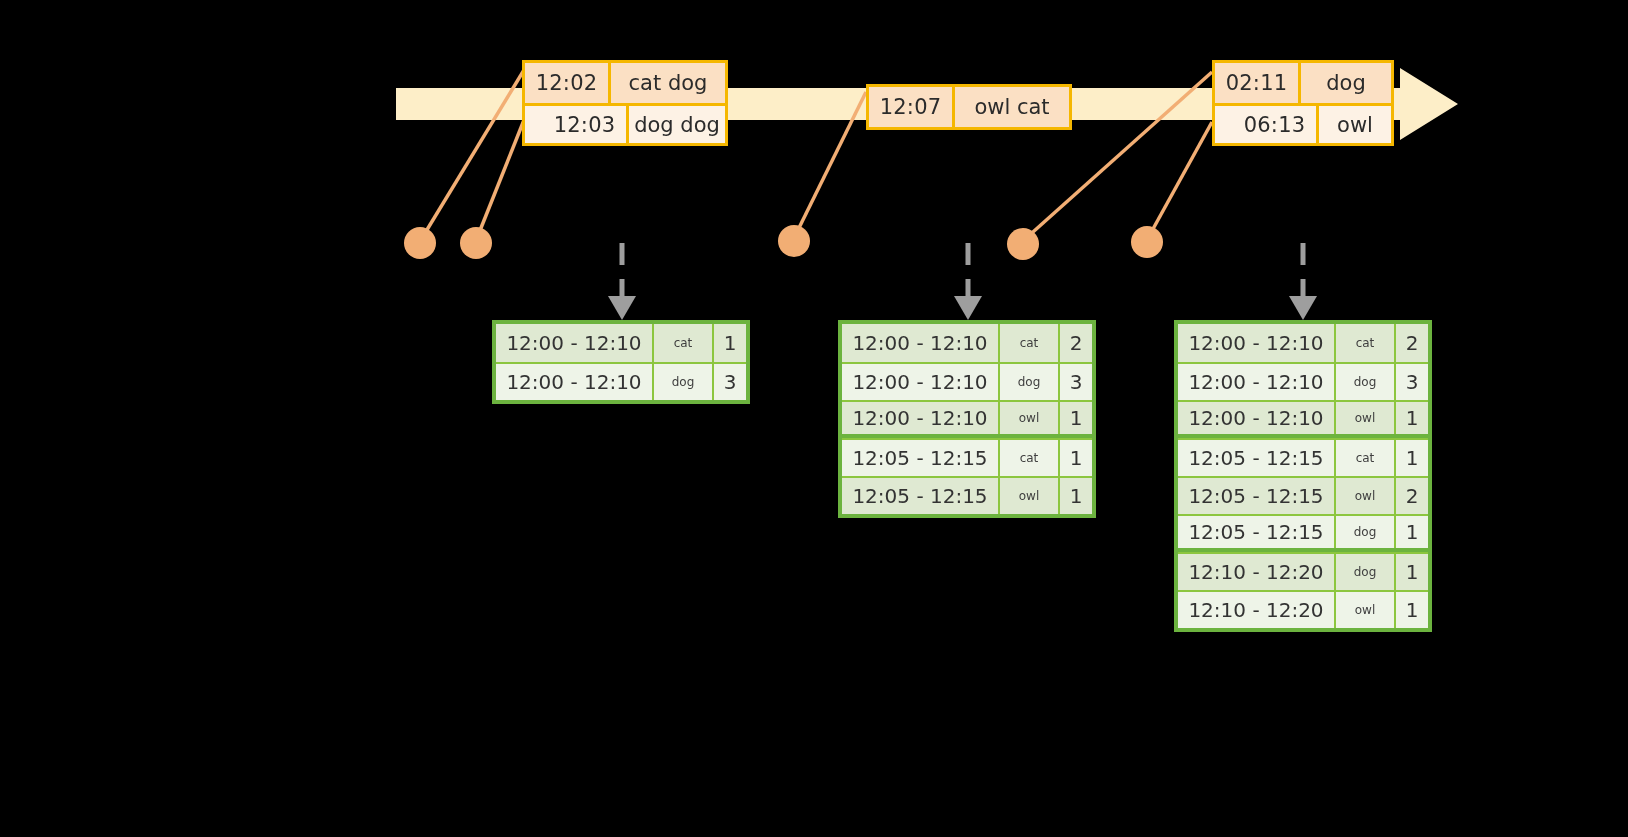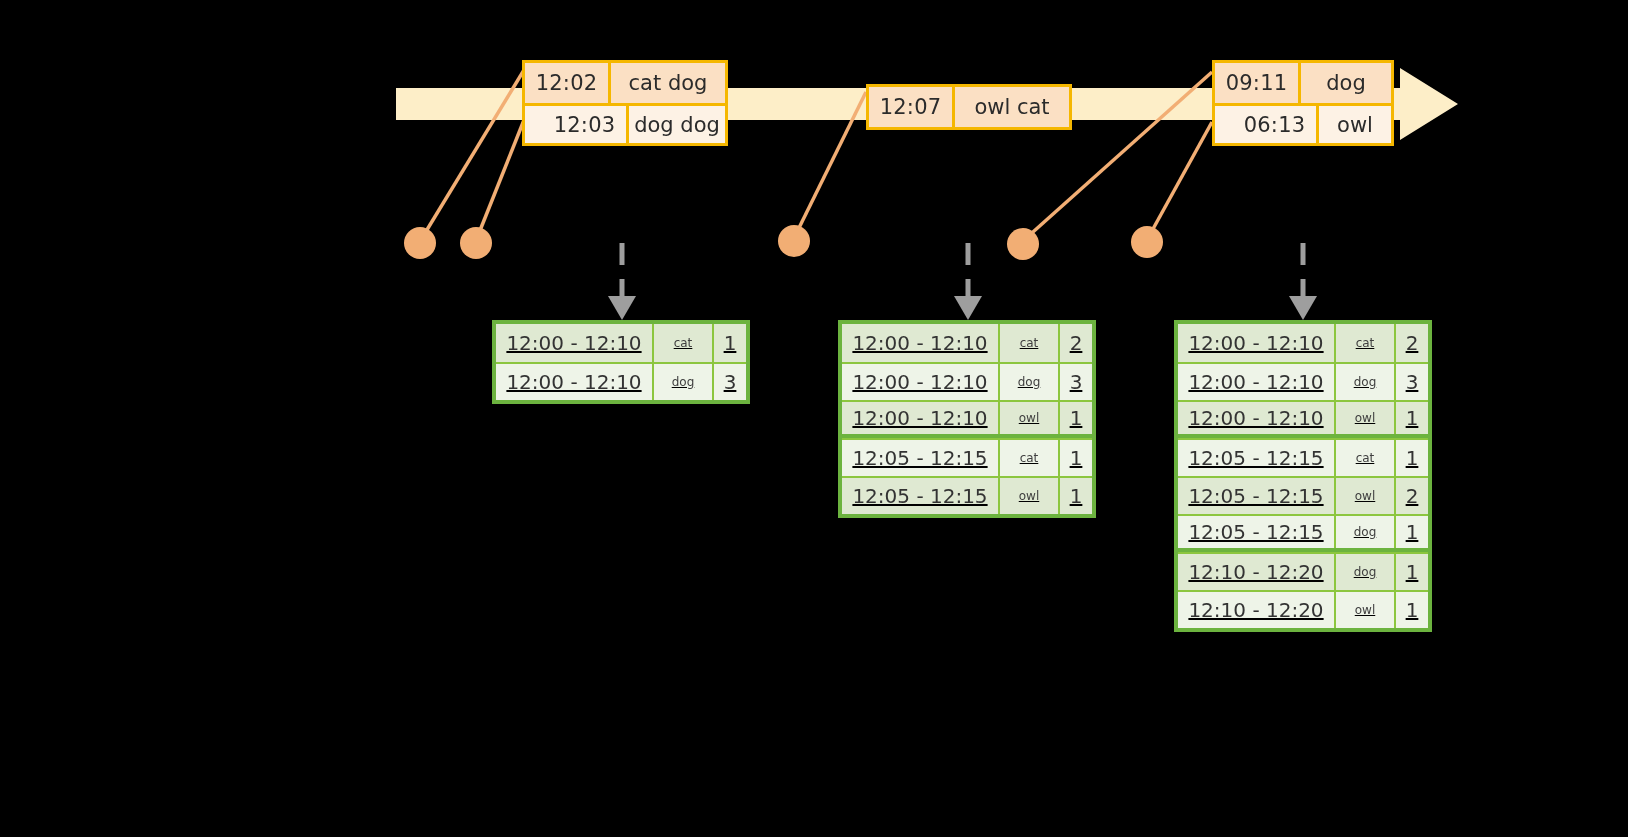--- a/index.html
+++ b/index.html
@@ -64,21 +64,20 @@
     font-size: 21px;
     color: #2b2b2b;
   }
 
   
   .rtable {
     position: absolute;
     border: 4px solid #6cb33f;
     box-sizing: border-box;
     background: #eef3e7;
-    text-decoration: underline;
   }
   .rrow {
     display: flex;
     height: 38px;
     box-sizing: border-box;
   }
   .rrow + .rrow { border-top: 2px solid #8cc63f; }
   .rrow.g-dark  { background: #dfe9d2; }
   .rrow.g-light { background: #eef4e8; }
   .rrow.grp-end { border-bottom: 4px solid #6cb33f; }
@@ -157,21 +156,21 @@
 
   <div class="evt-box" style="left:866px; top:84px; width:206px;">
     <div class="evt-row shade-a">
       <div class="evt-time">12:07</div>
       <div class="evt-val">owl cat</div>
     </div>
   </div>
 
   <div class="evt-box" style="left:1212px; top:60px; width:182px;">
     <div class="evt-row shade-a">
-      <div class="evt-time">09:11</div>
+      <div class="evt-time">02:11</div>
       <div class="evt-val">dog</div>
     </div>
     <div class="evt-row shade-b">
       <div class="evt-time">06:13</div>
       <div class="evt-val">owl</div>
     </div>
   </div>
 
   <div class="rtable" id="rtable-0" style="left:492px; top:320px; width:258px;">
       <div class="rrow g-dark">

